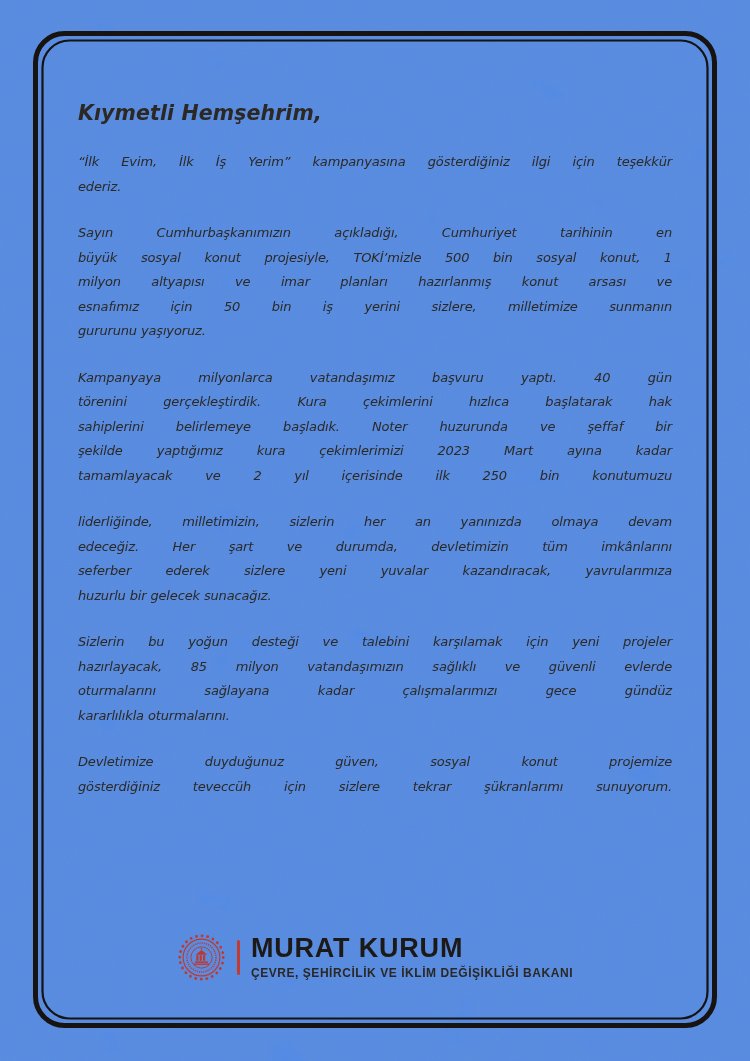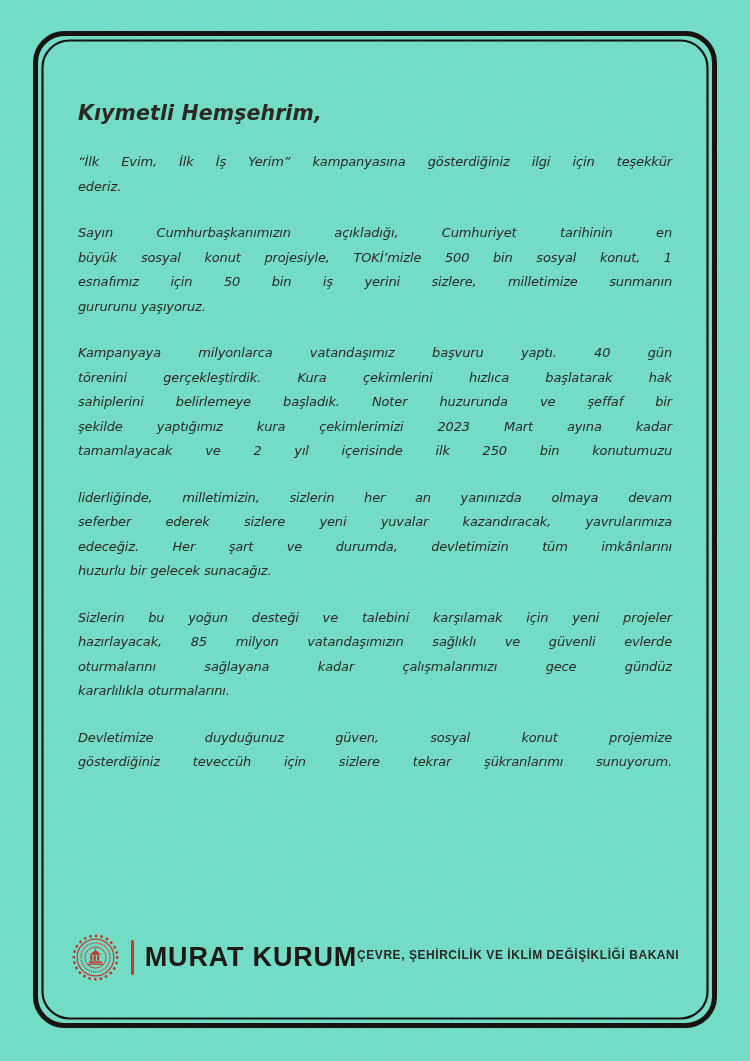--- a/index.html
+++ b/index.html
@@ -37,42 +37,42 @@
   .signature{
     position:absolute;left:0;right:0;top:933px;
     display:flex;align-items:center;justify-content:center;
     gap:11px;
   }
   .seal{width:49px;height:49px;flex:0 0 auto;}
   .sig-divider{
     width:3px;height:35px;border-radius:2px;
     background:#c23a30;flex:0 0 auto;
   }
-  .sig-text{display:flex;flex-direction:row;justify-content:center;}
+  .sig-text{display:flex;flex-direction:column;justify-content:center;}
   .sig-name{
     font-family:"Liberation Sans","DejaVu Sans",sans-serif;
     font-weight:800;
     font-size:27px;
     line-height:27px;
     letter-spacing:.8px;
     color:#1c1916;
   }
   .sig-title{
     font-family:"Liberation Sans","DejaVu Sans",sans-serif;
     font-weight:bold;
     font-size:12px;
     letter-spacing:.55px;
     margin-top:4px;
     color:#2b2724;
   }
 </style>
 </head>
 <body>
 
-<div class="page" style="background: #5eead4;">
+<div class="page" style="background: #3b82f6;">
 
   <svg class="texture" width="750" height="1061">
     <filter id="blotch">
       <feTurbulence type="fractalNoise" baseFrequency="0.012 0.016" numOctaves="4" seed="11" result="n"></feTurbulence>
       <feColorMatrix in="n" type="matrix" values="0 0 0 0 0.55  0 0 0 0 0.47  0 0 0 0 0.35  0.9 0.9 0.9 0 0"></feColorMatrix>
     </filter>
     <filter id="grain">
       <feTurbulence type="fractalNoise" baseFrequency="0.55" numOctaves="2" seed="3" result="n2"></feTurbulence>
       <feColorMatrix in="n2" type="matrix" values="0 0 0 0 0.45  0 0 0 0 0.38  0 0 0 0 0.28  0.55 0.55 0.55 0 0"></feColorMatrix>
     </filter>
@@ -88,34 +88,35 @@
   <div class="content" style="color: rgb(44, 41, 37);">
     <div class="greeting">Kıymetli Hemşehrim,</div>
     <div id="paragraphs">
         <div class="para">
           <div class="line">“İlk Evim, İlk İş Yerim” kampanyasına gösterdiğiniz ilgi için teşekkür</div>
           <div class="line last">ederiz.</div>
         </div>
         <div class="para">
           <div class="line">Sayın Cumhurbaşkanımızın açıkladığı, Cumhuriyet tarihinin en</div>
           <div class="line">büyük sosyal konut projesiyle, TOKİ’mizle 500 bin sosyal konut, 1</div>
+          <div class="line">milyon altyapısı ve imar planları hazırlanmış konut arsası ve</div>
           <div class="line">esnafımız için 50 bin iş yerini sizlere, milletimize sunmanın</div>
           <div class="line last">gururunu yaşıyoruz.</div>
         </div>
         <div class="para">
           <div class="line">Kampanyaya milyonlarca vatandaşımız başvuru yaptı. 40 gün</div>
           <div class="line">törenini gerçekleştirdik. Kura çekimlerini hızlıca başlatarak hak</div>
           <div class="line">sahiplerini belirlemeye başladık. Noter huzurunda ve şeffaf bir</div>
           <div class="line">şekilde yaptığımız kura çekimlerimizi 2023 Mart ayına kadar</div>
           <div class="line">tamamlayacak ve 2 yıl içerisinde ilk 250 bin konutumuzu</div>
         </div>
         <div class="para">
           <div class="line">liderliğinde, milletimizin, sizlerin her an yanınızda olmaya devam</div>
+          <div class="line">edeceğiz. Her şart ve durumda, devletimizin tüm imkânlarını</div>
           <div class="line">seferber ederek sizlere yeni yuvalar kazandıracak, yavrularımıza</div>
-          <div class="line">edeceğiz. Her şart ve durumda, devletimizin tüm imkânlarını</div>
           <div class="line last">huzurlu bir gelecek sunacağız.</div>
         </div>
         <div class="para">
           <div class="line">Sizlerin bu yoğun desteği ve talebini karşılamak için yeni projeler</div>
           <div class="line">hazırlayacak, 85 milyon vatandaşımızın sağlıklı ve güvenli evlerde</div>
           <div class="line">oturmalarını sağlayana kadar çalışmalarımızı gece gündüz</div>
           <div class="line last">kararlılıkla oturmalarını.</div>
         </div>
         <div class="para">
           <div class="line">Devletimize duyduğunuz güven, sosyal konut projemize</div>

